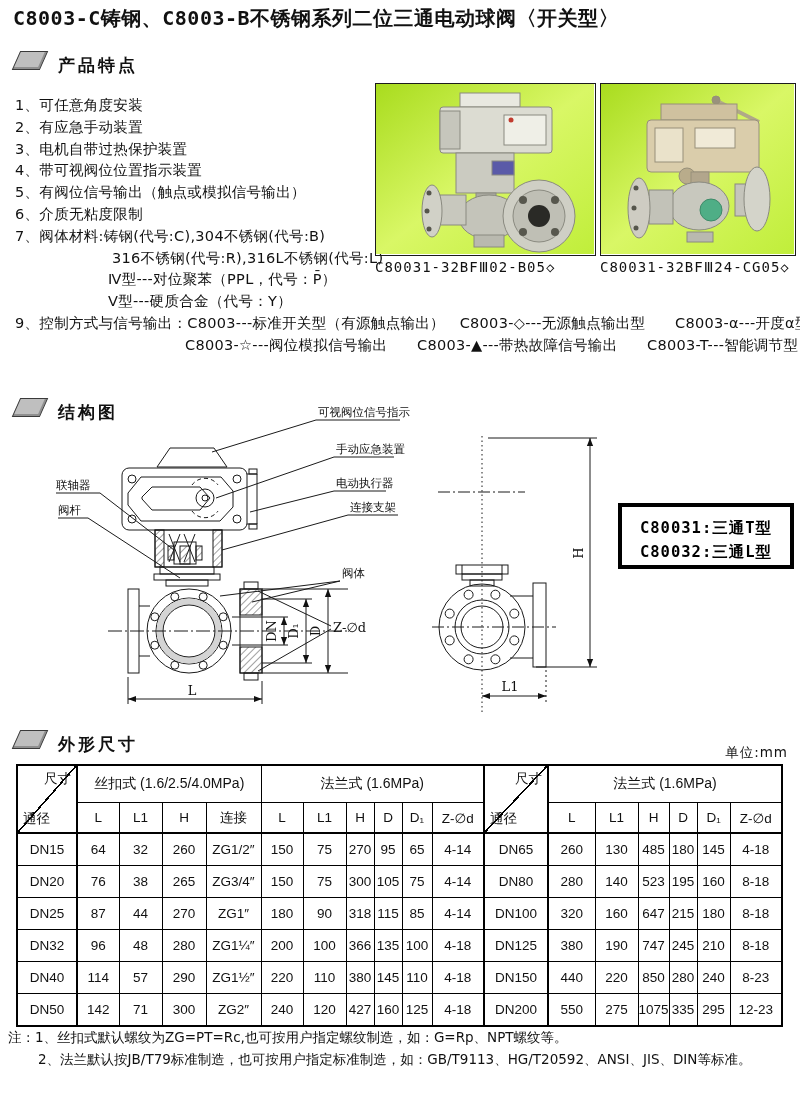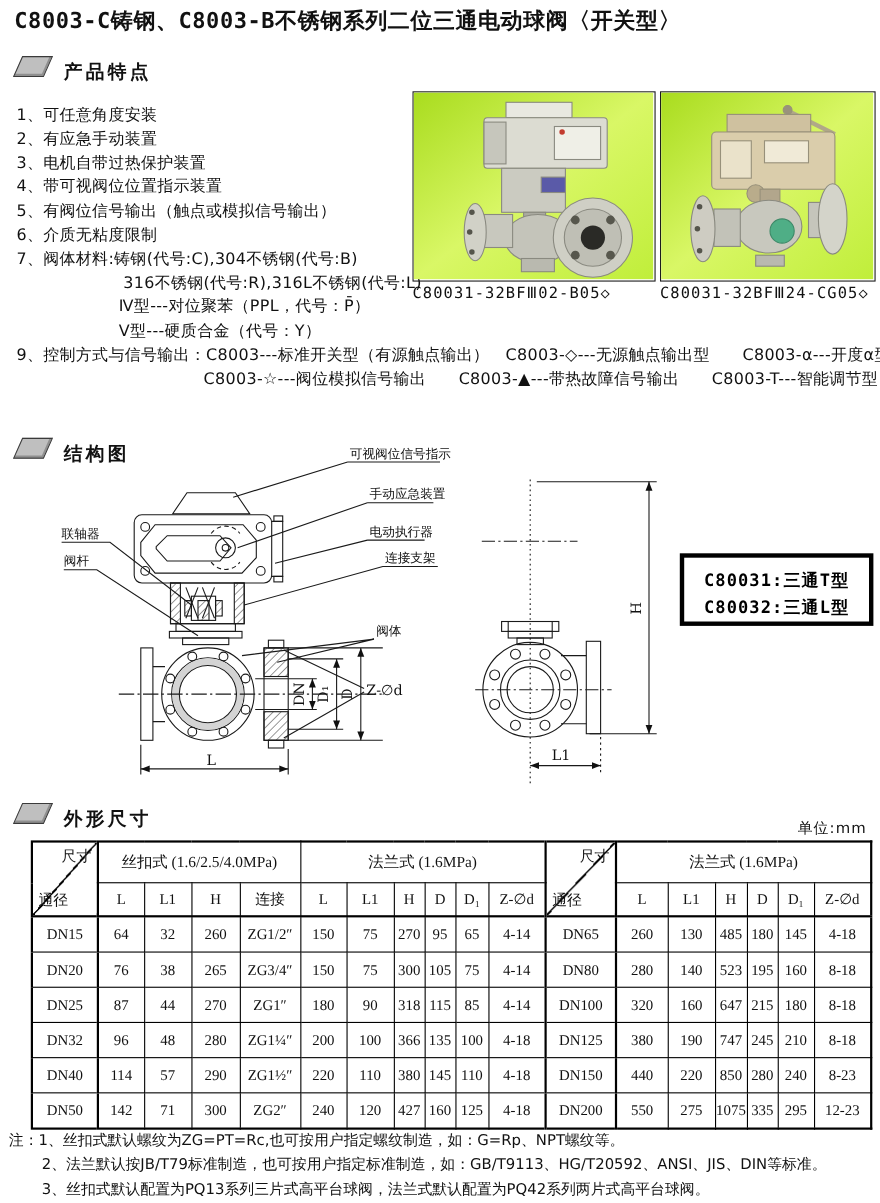--- a/index.html
+++ b/index.html
@@ -27,21 +27,21 @@
 
   .diagram{position:absolute;left:0;top:400px;}
   .dlabel{font-size:11.5px;fill:#111;font-family:"DejaVu Sans","Liberation Sans",sans-serif;}
   .dim{font-size:13px;fill:#111;font-family:"DejaVu Serif","Liberation Serif",serif;}
   .boxtxt{font-size:15.5px;font-weight:bold;fill:#000;letter-spacing:1px;
           font-family:"DejaVu Sans Mono","DejaVu Sans",sans-serif;}
 
   .unit{position:absolute;right:12px;top:744px;font-size:13.5px;letter-spacing:1px;}
 
   table.dims{position:absolute;left:16px;top:764px;border-collapse:collapse;table-layout:fixed;
-             border:2px solid #000;font-family:Liberation Serif, serif;margin-left:12px;}
+             border:2px solid #000;font-family:Liberation Sans, sans-serif;}
   table.dims th,table.dims td{border:1px solid #000;text-align:center;vertical-align:middle;
              font-size:13.5px;font-weight:normal;padding:0;overflow:hidden;white-space:nowrap;}
   table.dims thead tr.gr th{height:36px;font-size:14px;}
   table.dims thead tr.cols th{height:29px;}
   table.dims thead{border-bottom:2px solid #000;}
   table.dims tbody td{height:31px;}
   .thickl{border-left:2px solid #000 !important;}
   .thickr{border-right:2px solid #000 !important;}
   th.corner{position:relative;
      background-image:linear-gradient(to bottom right,transparent calc(50% - .8px),#000 calc(50% - .8px),#000 calc(50% + .8px),transparent calc(50% + .8px));}
@@ -475,14 +475,13 @@
         <td>335</td>
         <td>295</td>
         <td>12-23</td>
       </tr>
     </tbody>
 </table>
 
 <div class="notes" id="notes">
     <div class="note-line">注：1、丝扣式默认螺纹为ZG=PT=Rc,也可按用户指定螺纹制造，如：G=Rp、NPT螺纹等。</div>
     <div class="note-line">2、法兰默认按JB/T79标准制造，也可按用户指定标准制造，如：GB/T9113、HG/T20592、ANSI、JIS、DIN等标准。</div>
-    <div class="note-line">3、丝扣式默认配置为PQ13系列三片式高平台球阀，法兰式默认配置为PQ42系列两片式高平台球阀。</div>
   </div>
 
 </body></html>

